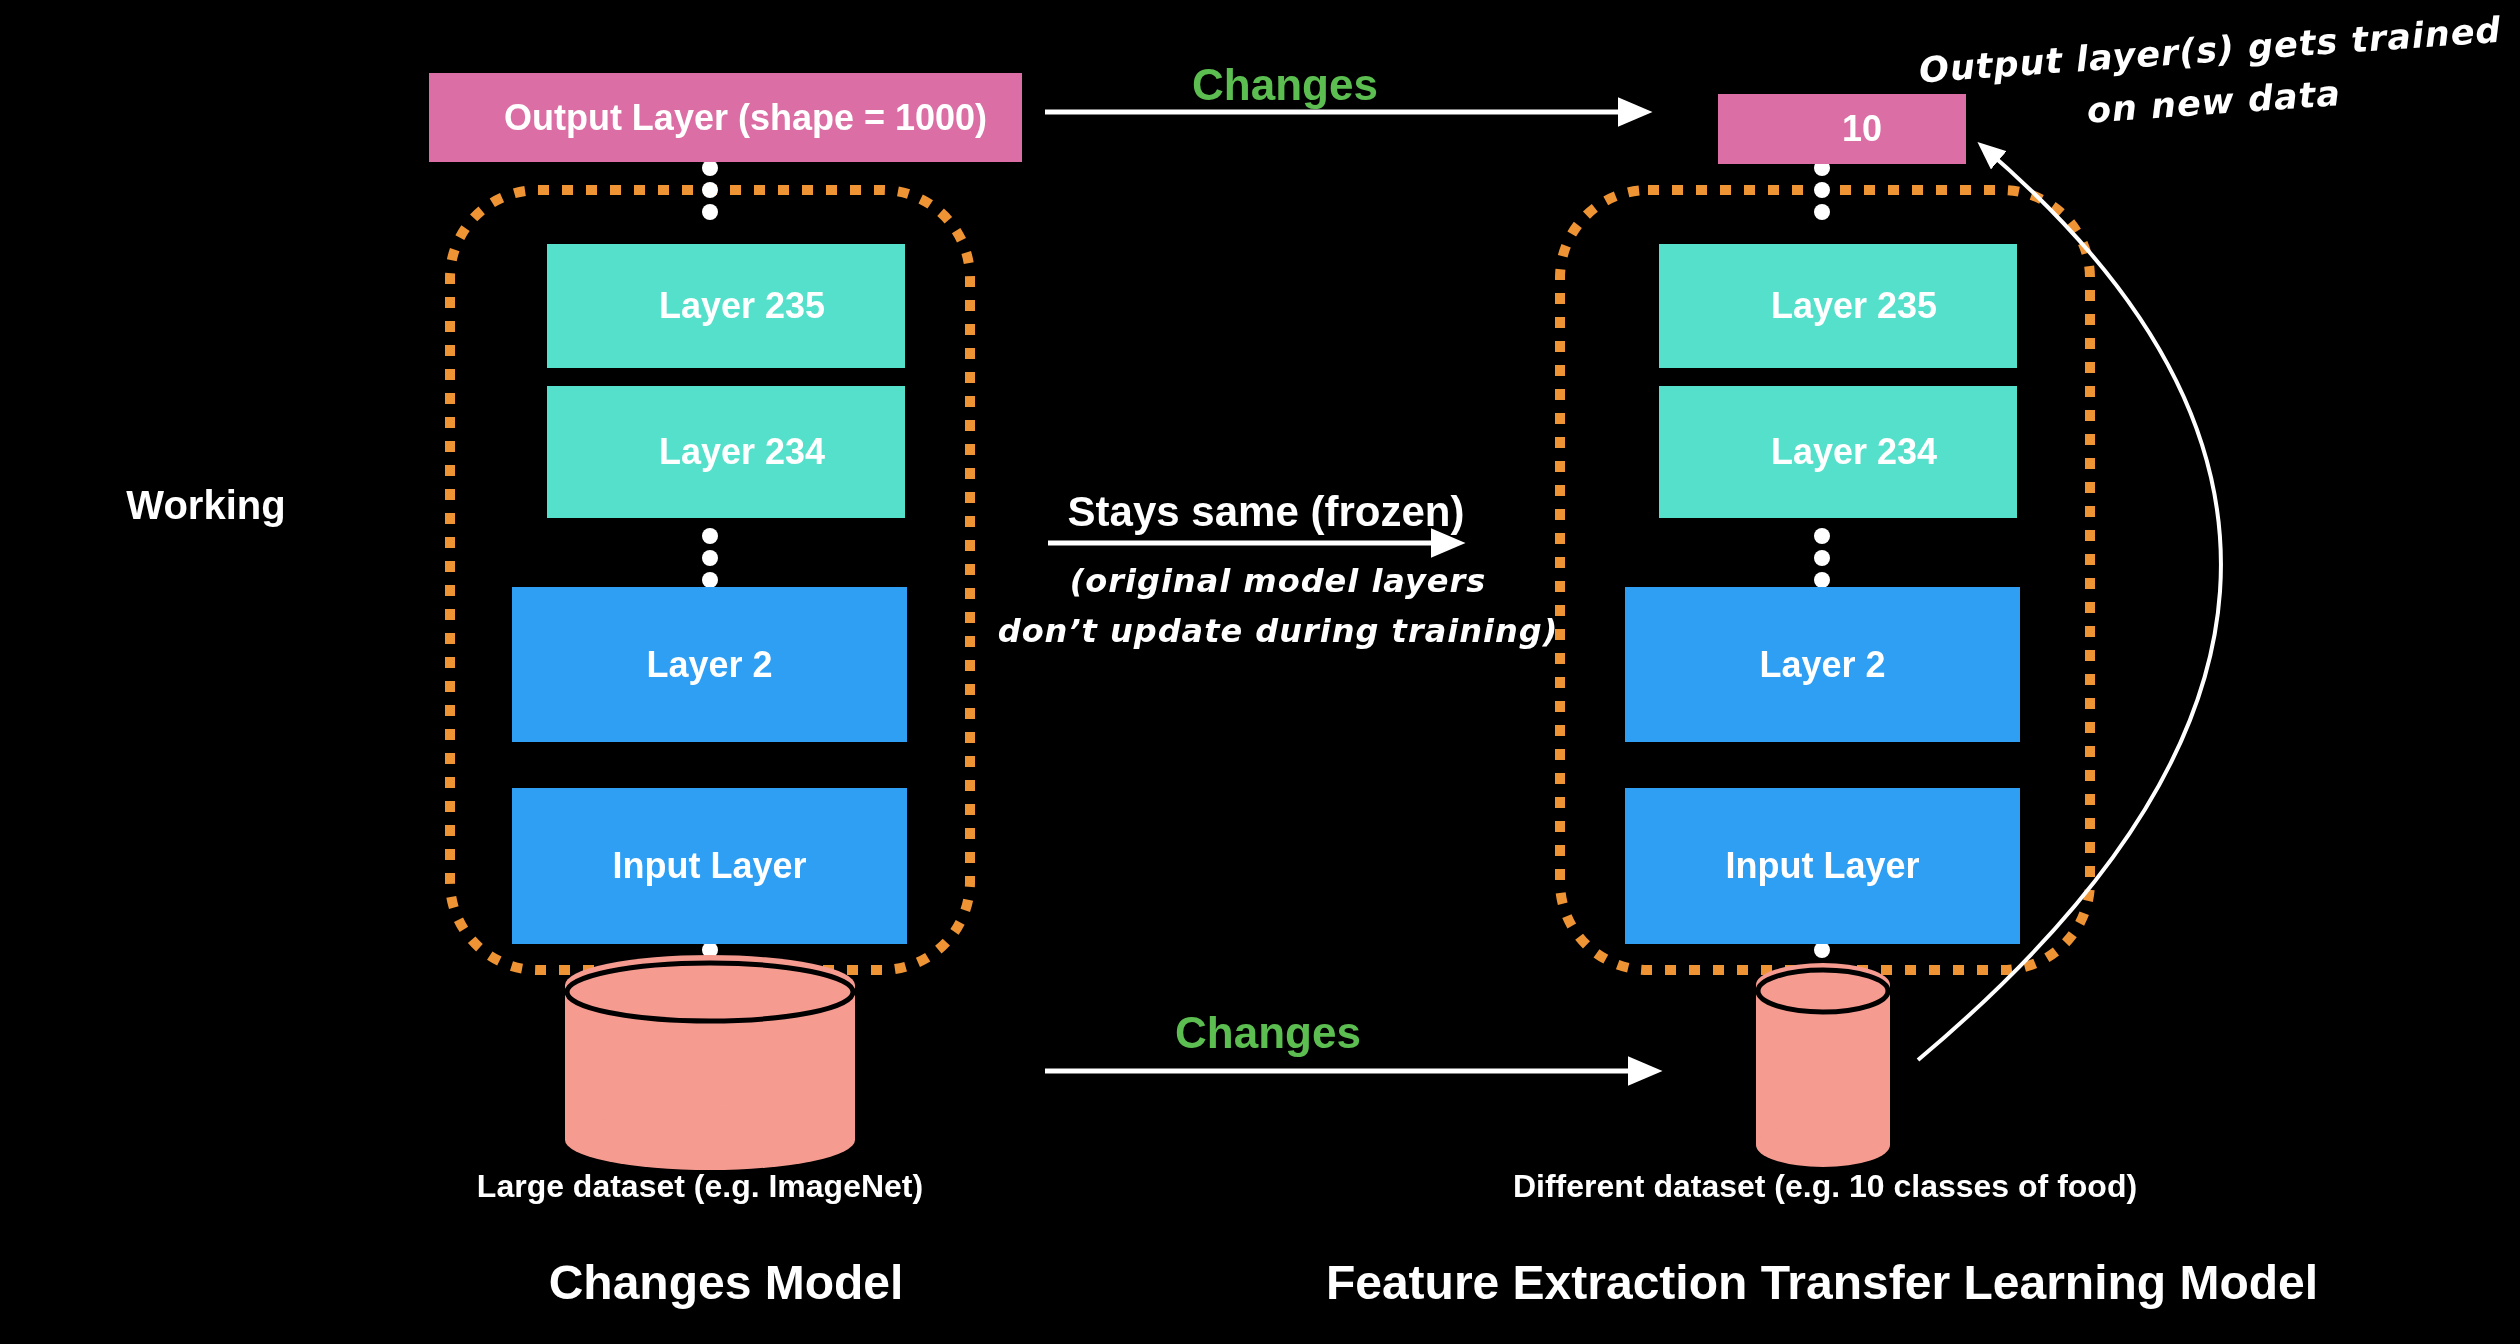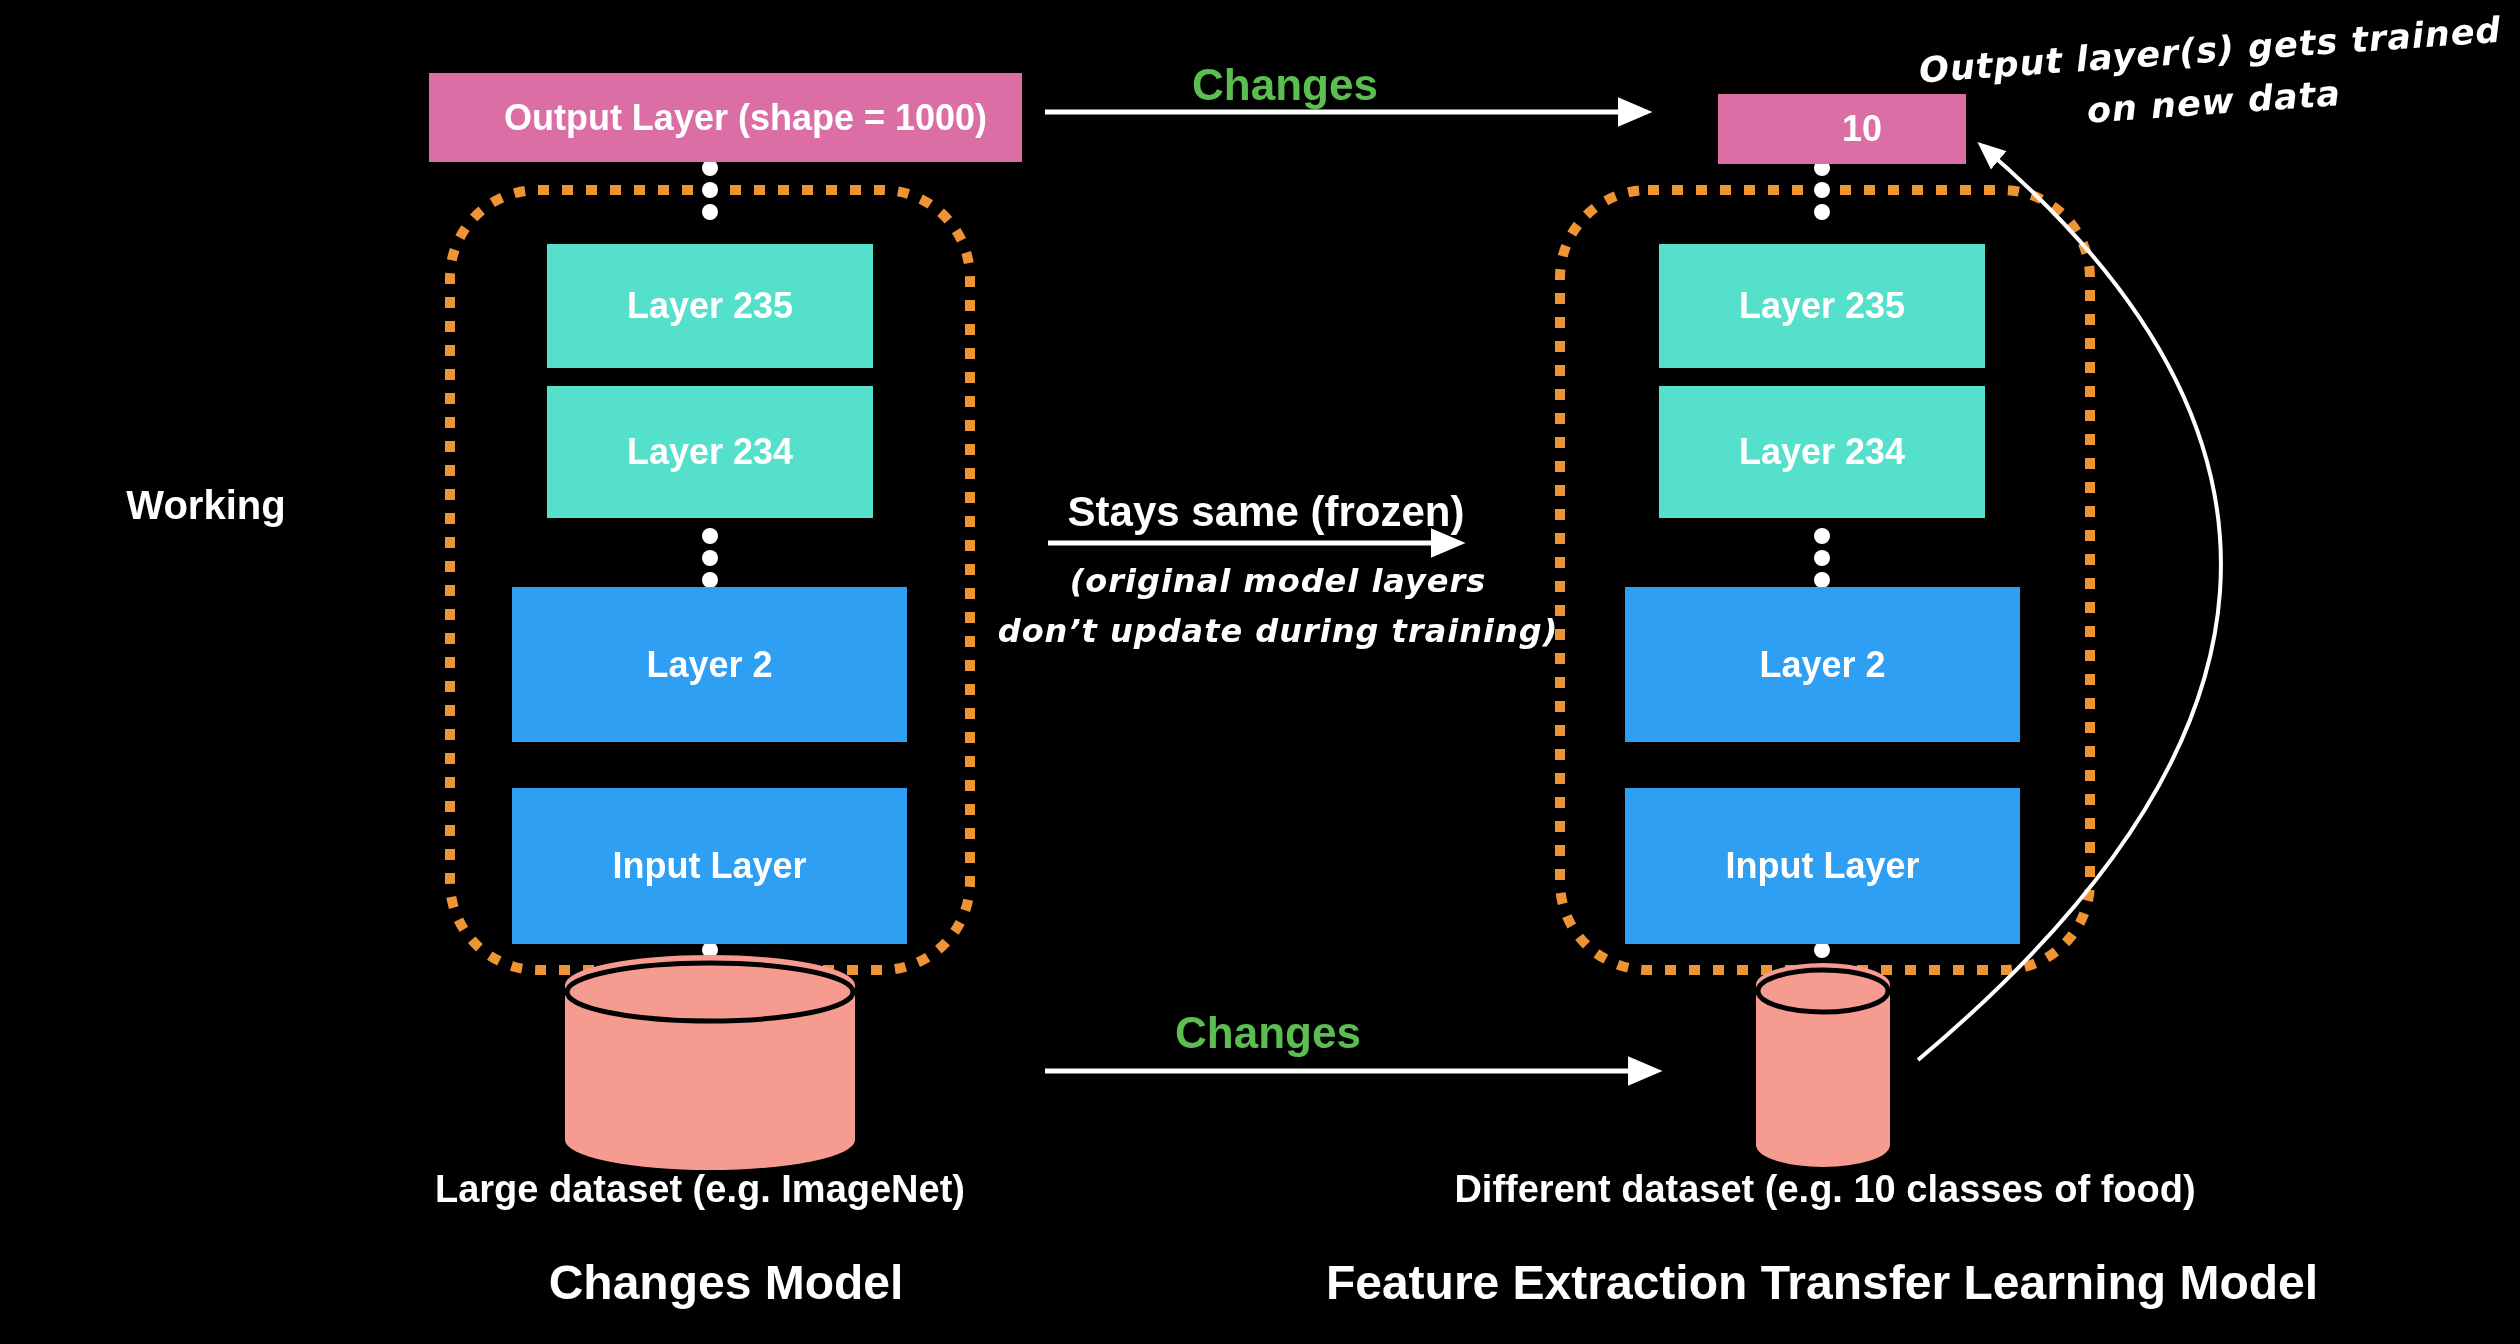--- a/index.html
+++ b/index.html
@@ -10,24 +10,24 @@
   #stage{
     position:relative; width:2520px; height:1344px; background:var(--bg);
     font-family:"Liberation Sans", sans-serif; overflow:hidden;
   }
   .abs{position:absolute;}
   .box{
     position:absolute; display:flex; align-items:center; justify-content:center;
     color:var(--white); font-weight:bold; font-size:36px; text-align:center;
   }
   .pink{background:var(--pink);padding-left:40px;}
-  .teal{background:var(--teal);}
+  .teal{background:var(--teal);padding-left:32px;}
   .blue{background:var(--blue);}
   .caption{
-    position:absolute; color:var(--white); font-weight:bold; font-size:38px;
+    position:absolute; color:var(--white); font-weight:bold; font-size:32px;
     text-align:center; transform:translateX(-50%);
   }
   .title{
     position:absolute; color:var(--white); font-weight:bold; font-size:48px;
     text-align:center; transform:translateX(-50%);
   }
   .green-label{
     position:absolute; color:var(--green); font-weight:bold; font-size:44px;
     text-align:center; transform:translateX(-50%);
   }

